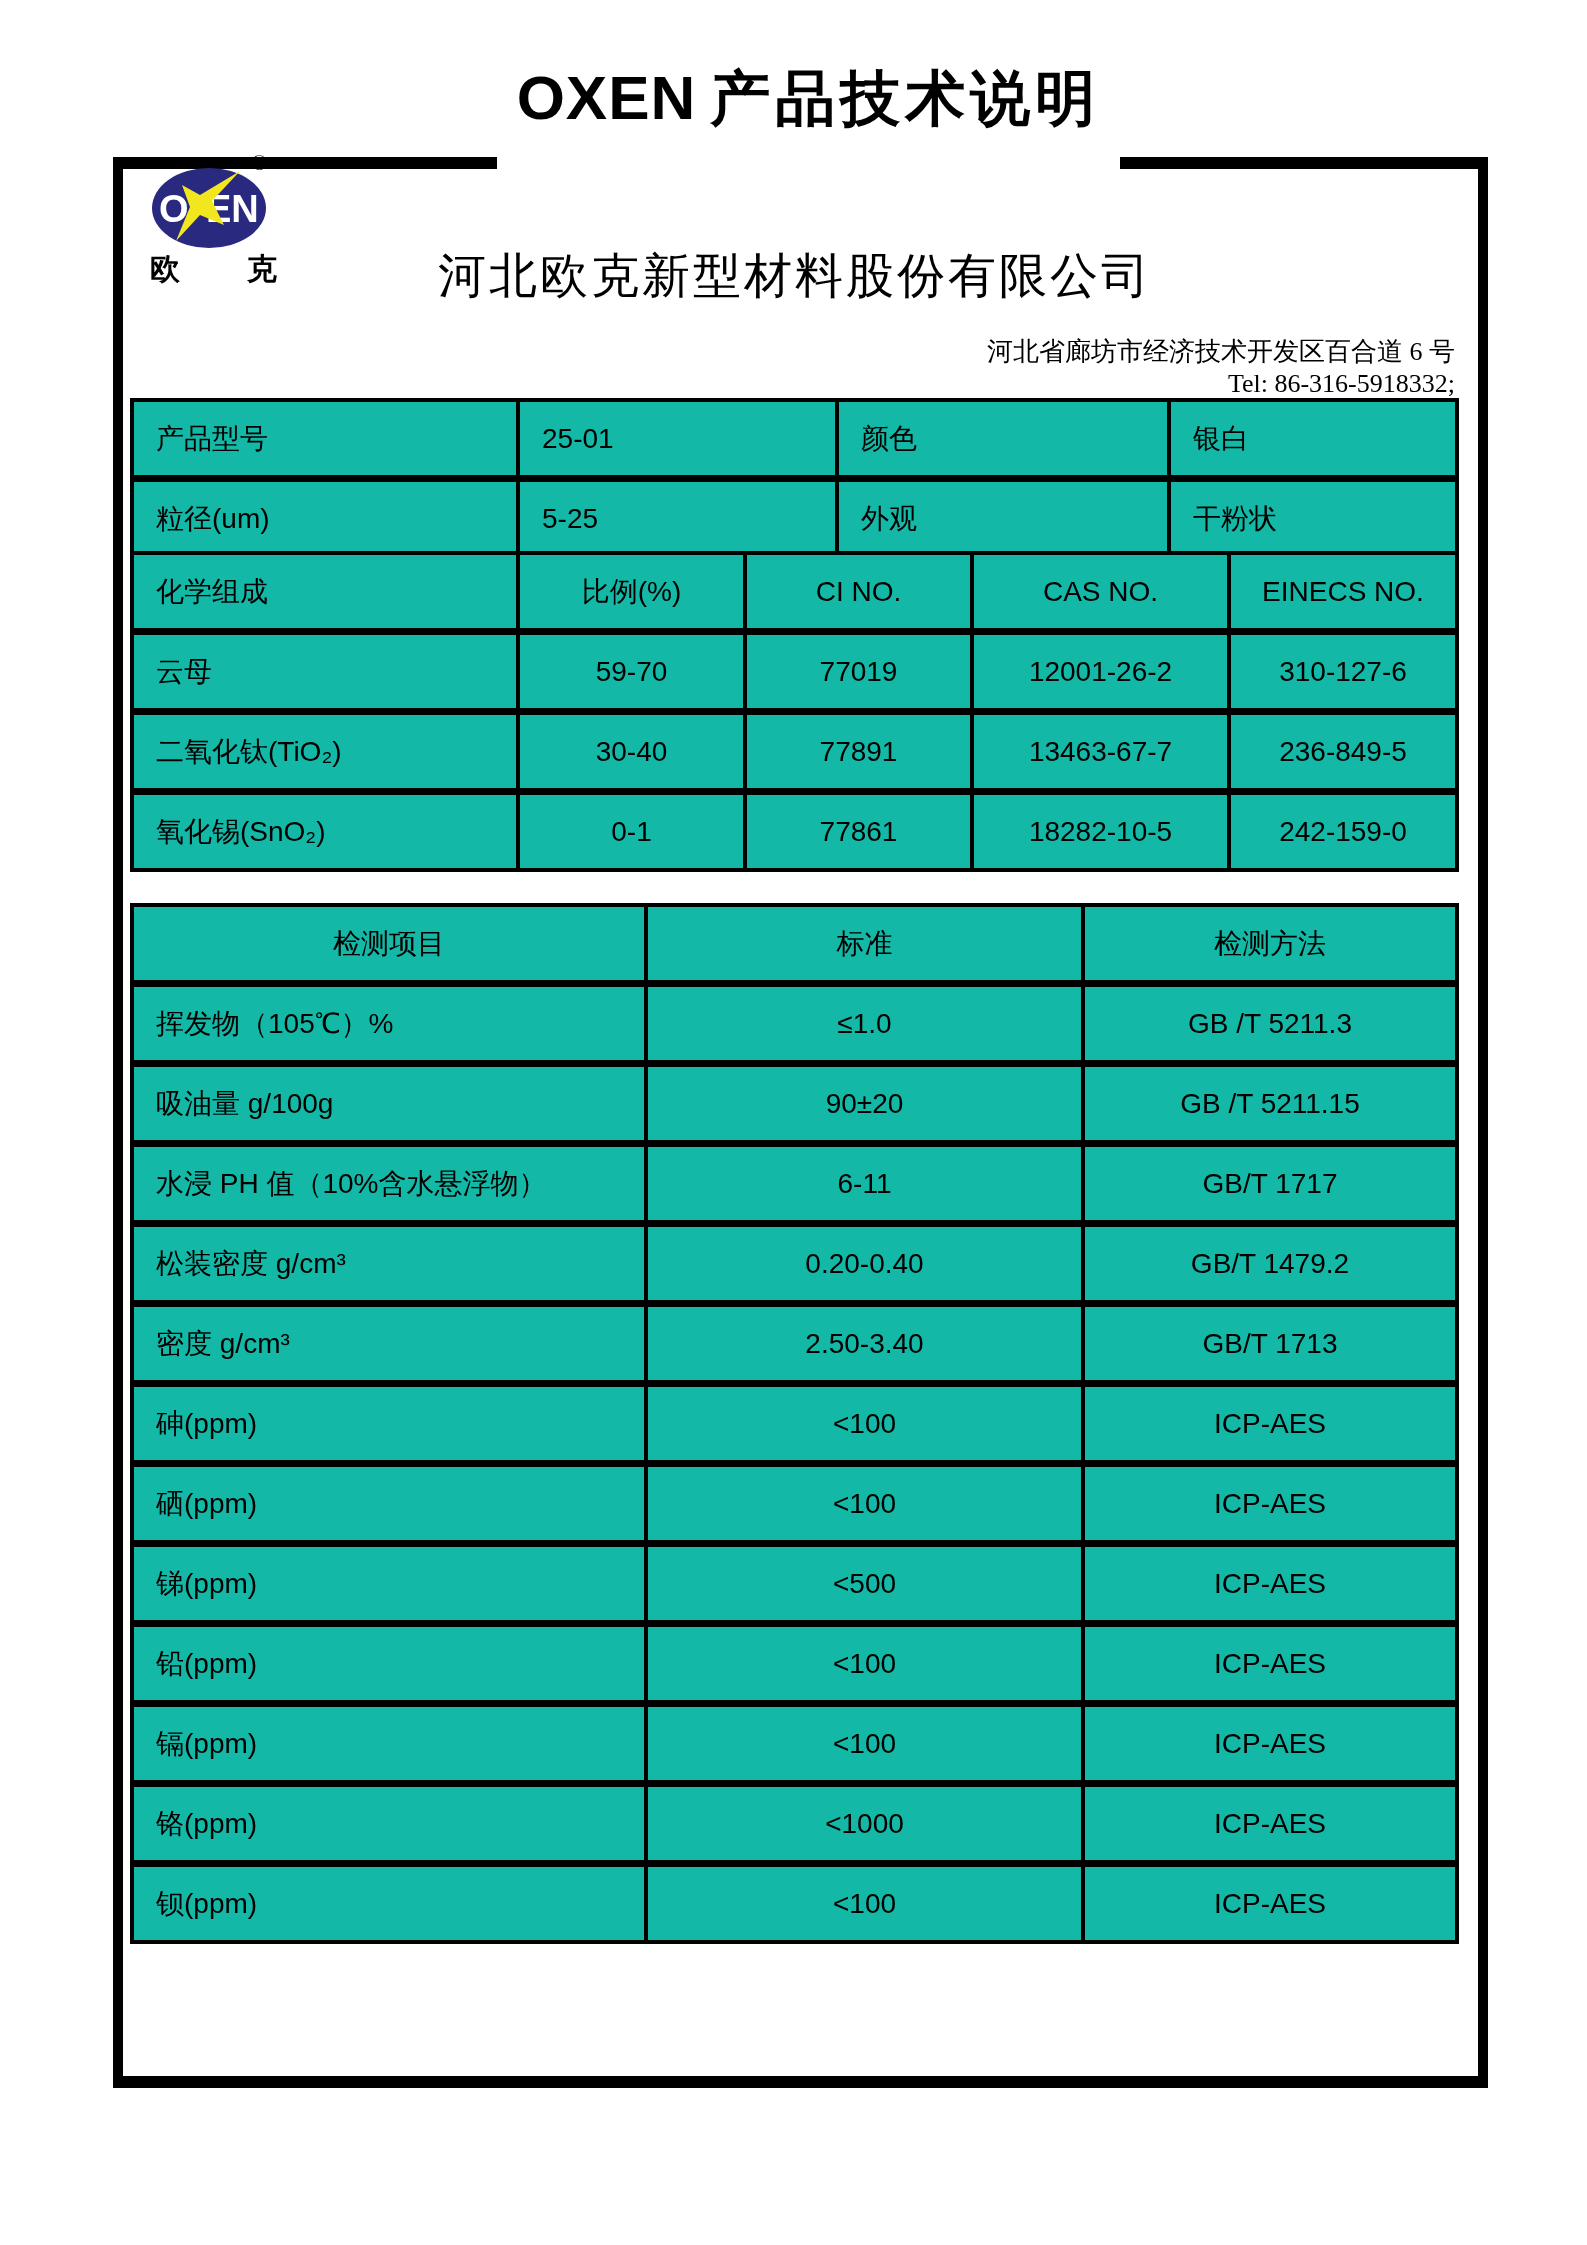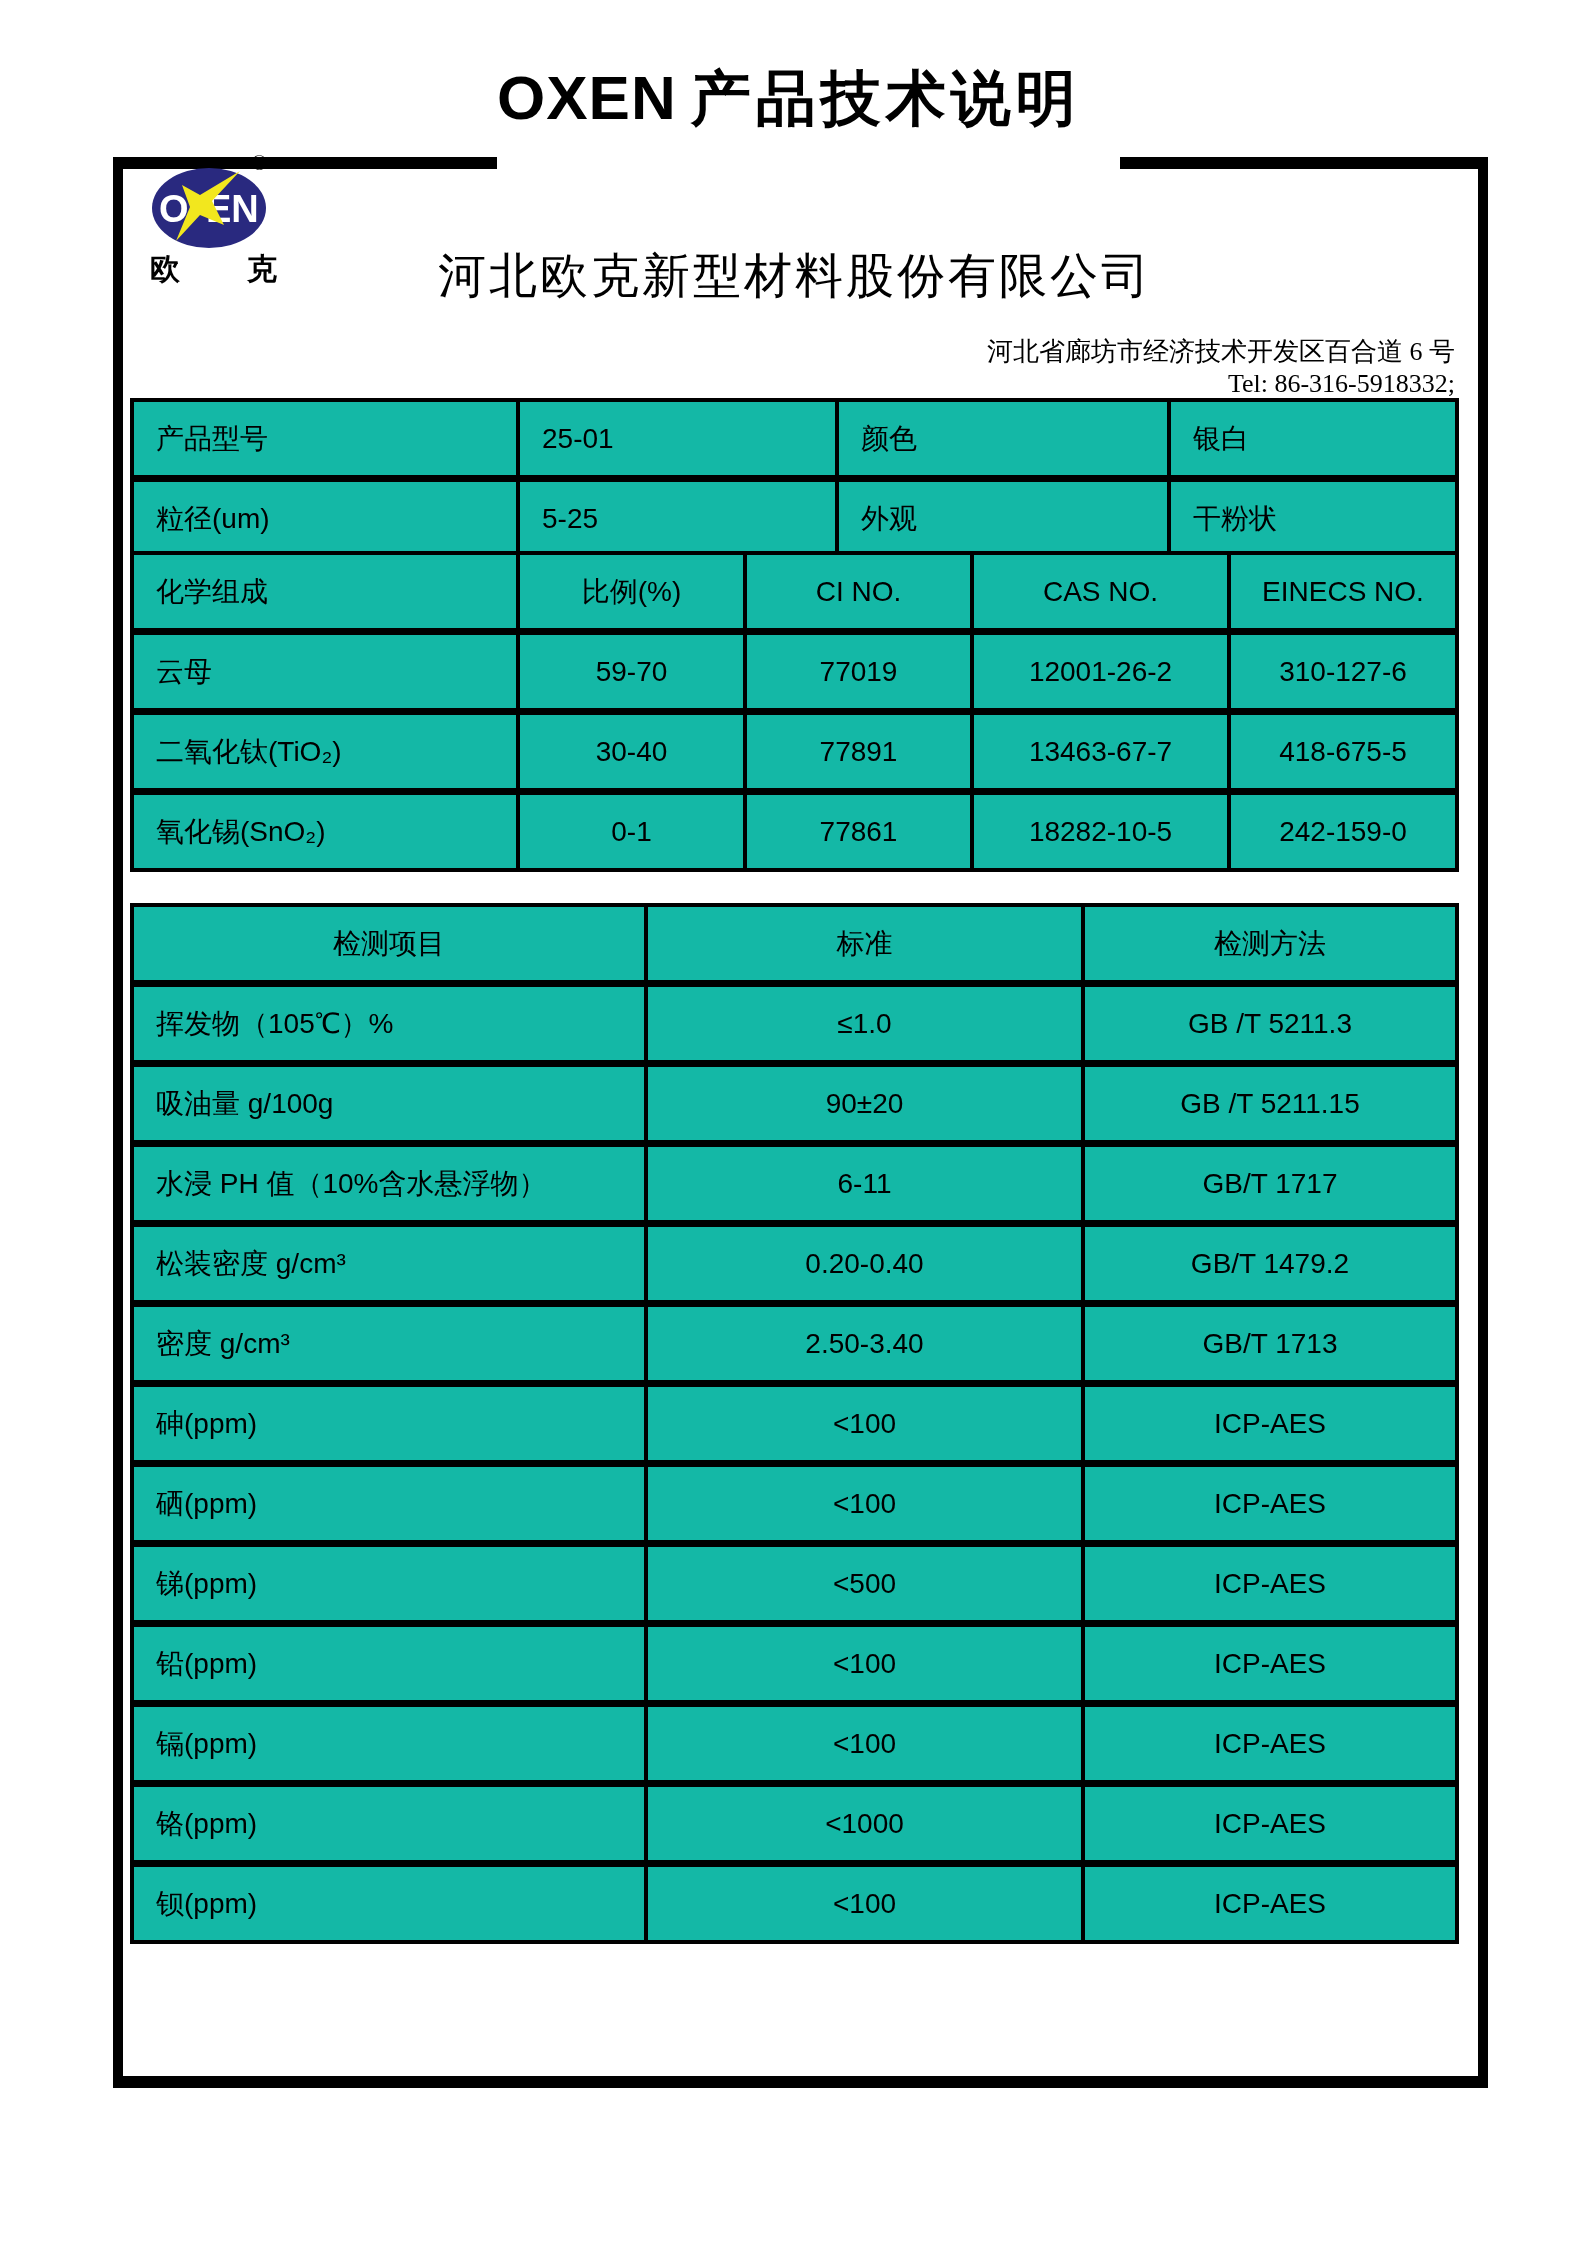--- a/index.html
+++ b/index.html
@@ -1,20 +1,20 @@
 <!DOCTYPE html>
 <html><head>
 <meta charset="utf-8">
 <style>
   html,body{margin:0;padding:0;background:#fff;}
   .page{position:relative;width:1587px;height:2245px;background:#fff;overflow:hidden;
         font-family:"Liberation Sans",sans-serif;color:#000;}
 
   
-  .title{position:absolute;left:497px;top:50px;width:623px;text-align:left;
+  .title{position:absolute;left:497px;top:50px;width:623px;text-align:center;
          white-space:nowrap;font-weight:bold;line-height:95px;}
   .title-brand{font-size:62px;font-family:"Liberation Sans",sans-serif;letter-spacing:1px;}
   .title-cn{font-size:60px;font-family:"Liberation Serif",serif;letter-spacing:5px;margin-left:14px;}
   .bar{position:absolute;top:157px;height:12px;background:#000;}
   .bar-left{left:113px;width:384px;}
   .bar-right{left:1120px;width:368px;}
 
   
   .frame{position:absolute;left:113px;top:169px;width:1375px;height:1919px;box-sizing:border-box;
          border-left:10px solid #000;border-right:10px solid #000;border-bottom:12px solid #000;}
@@ -123,21 +123,21 @@
       <td class="cell-center">59-70</td>
       <td class="cell-center">77019</td>
       <td class="cell-center">12001-26-2</td>
       <td class="cell-center">310-127-6</td>
     </tr>
     <tr>
       <td class="cell-left">二氧化钛(TiO₂)</td>
       <td class="cell-center">30-40</td>
       <td class="cell-center">77891</td>
       <td class="cell-center">13463-67-7</td>
-      <td class="cell-center">418-675-5</td>
+      <td class="cell-center">236-849-5</td>
     </tr>
     <tr>
       <td class="cell-left">氧化锡(SnO₂)</td>
       <td class="cell-center">0-1</td>
       <td class="cell-center">77861</td>
       <td class="cell-center">18282-10-5</td>
       <td class="cell-center">242-159-0</td>
     </tr>
   </tbody>
     </table>

